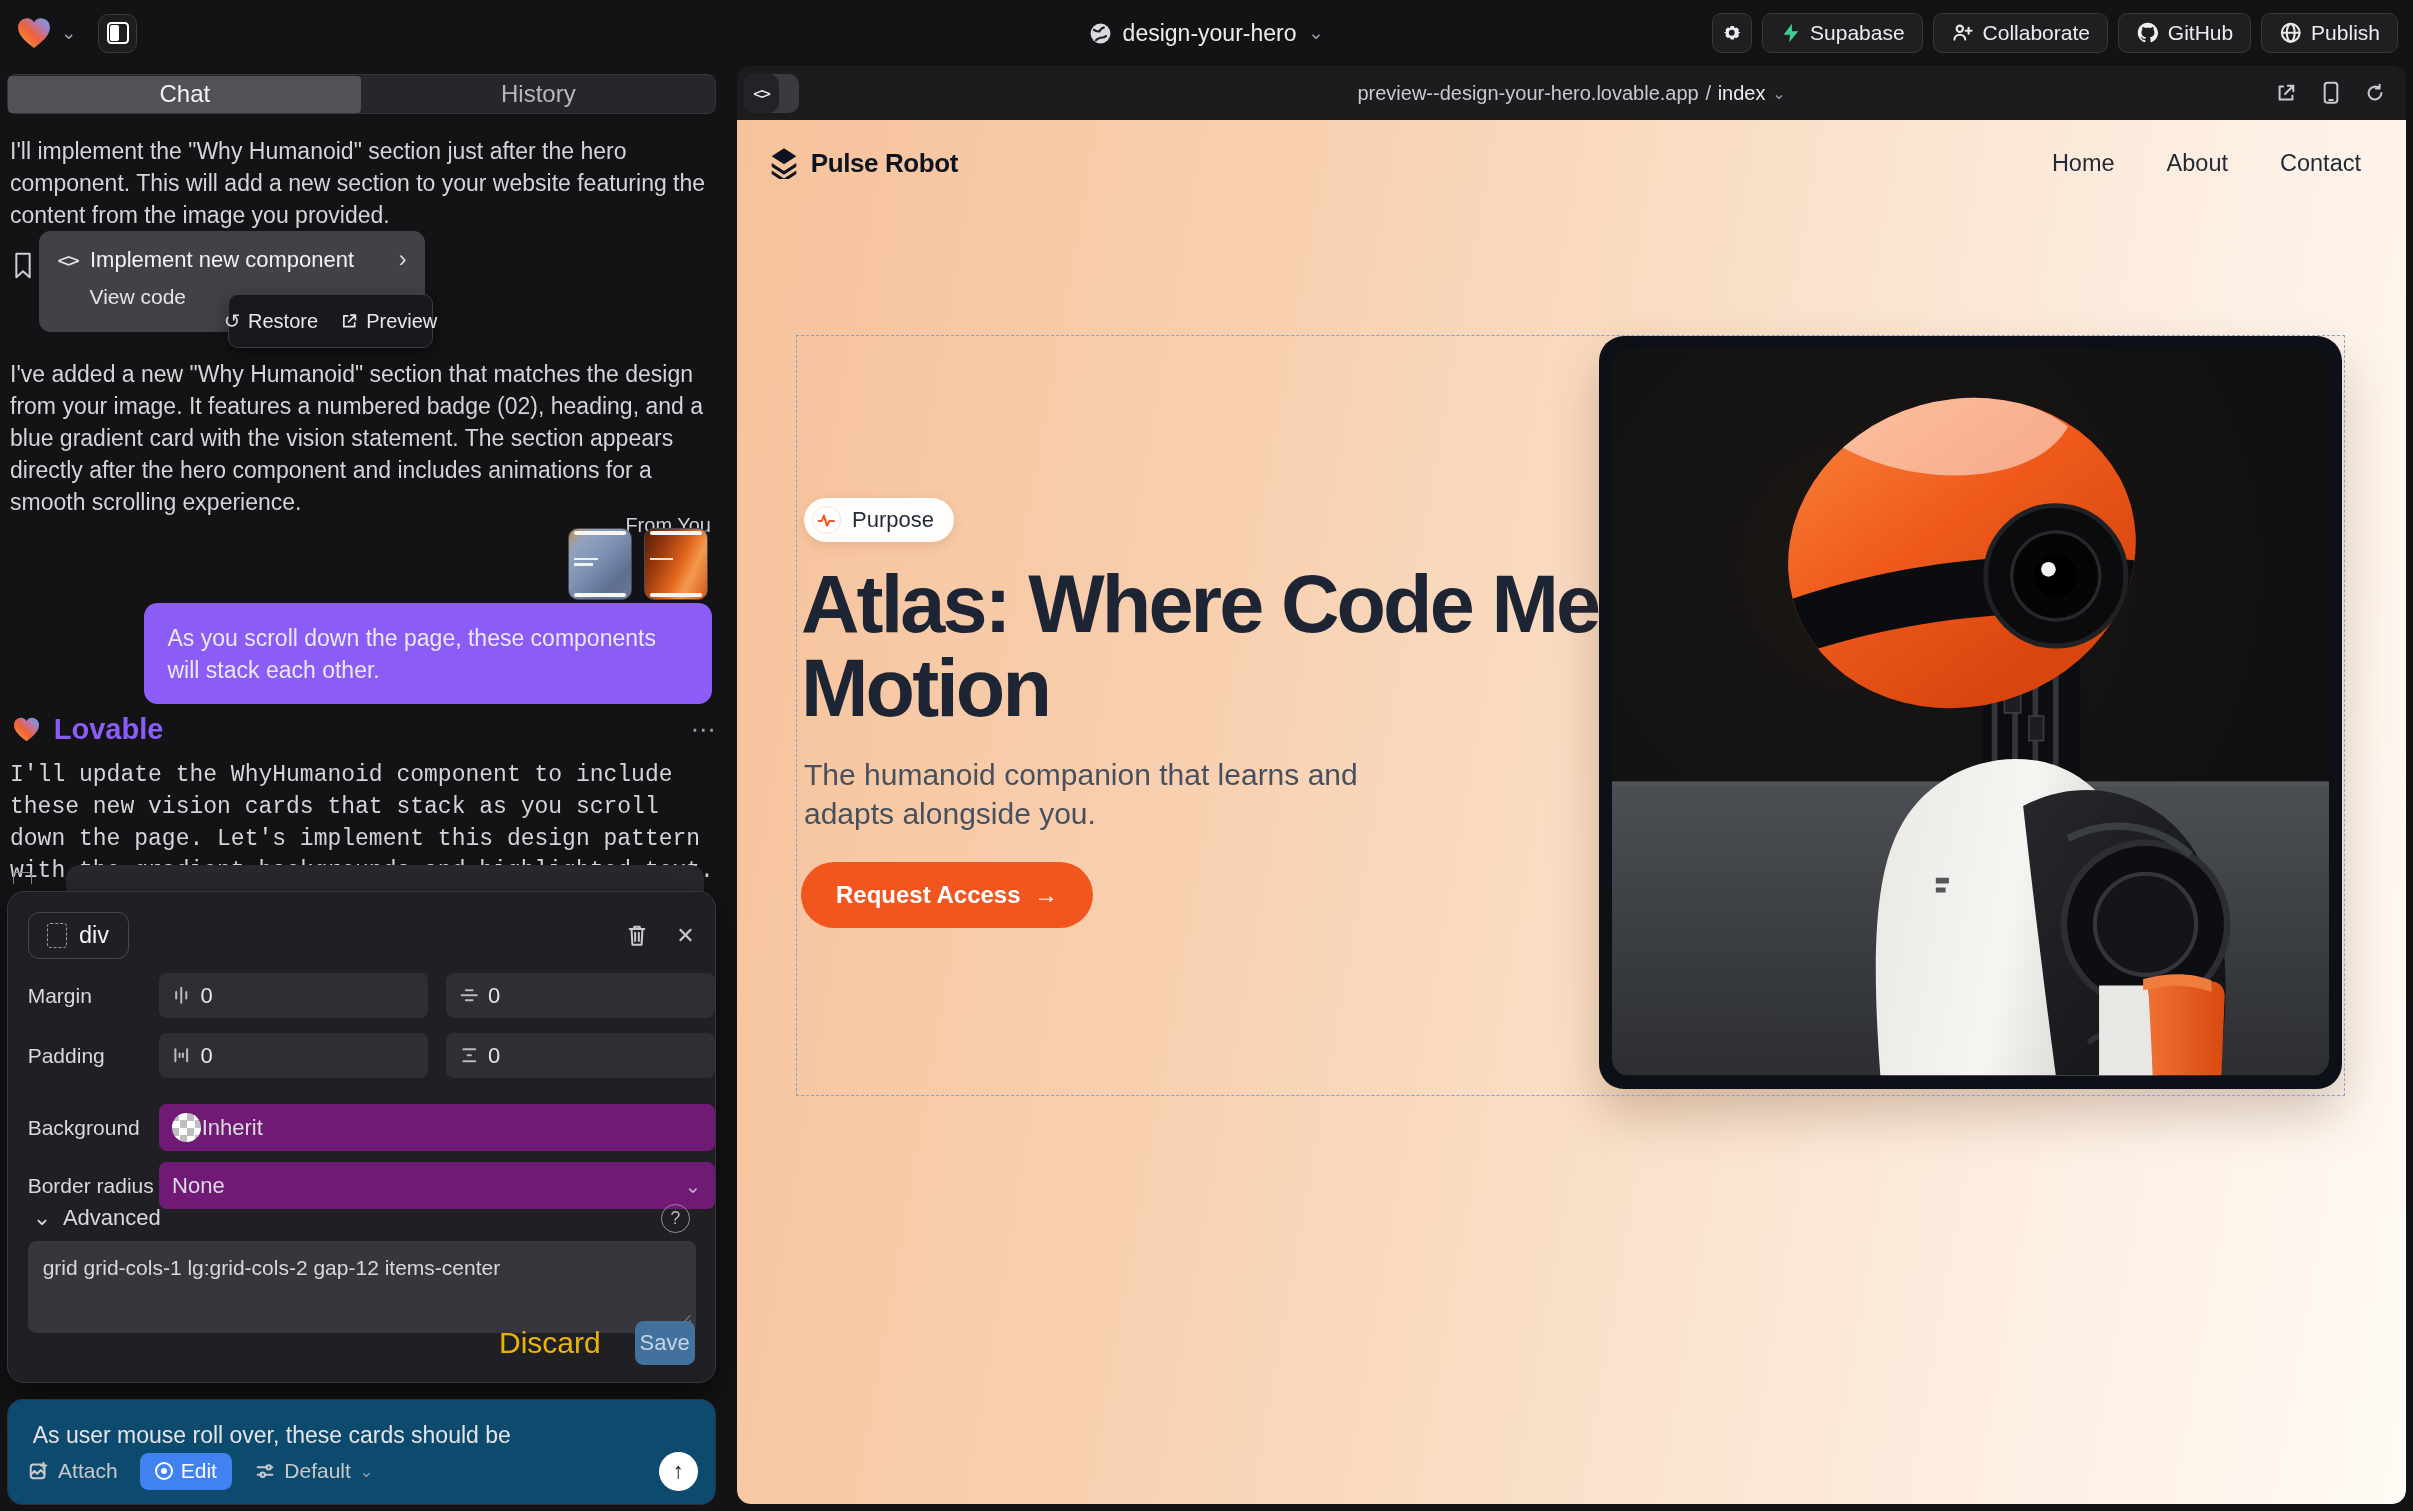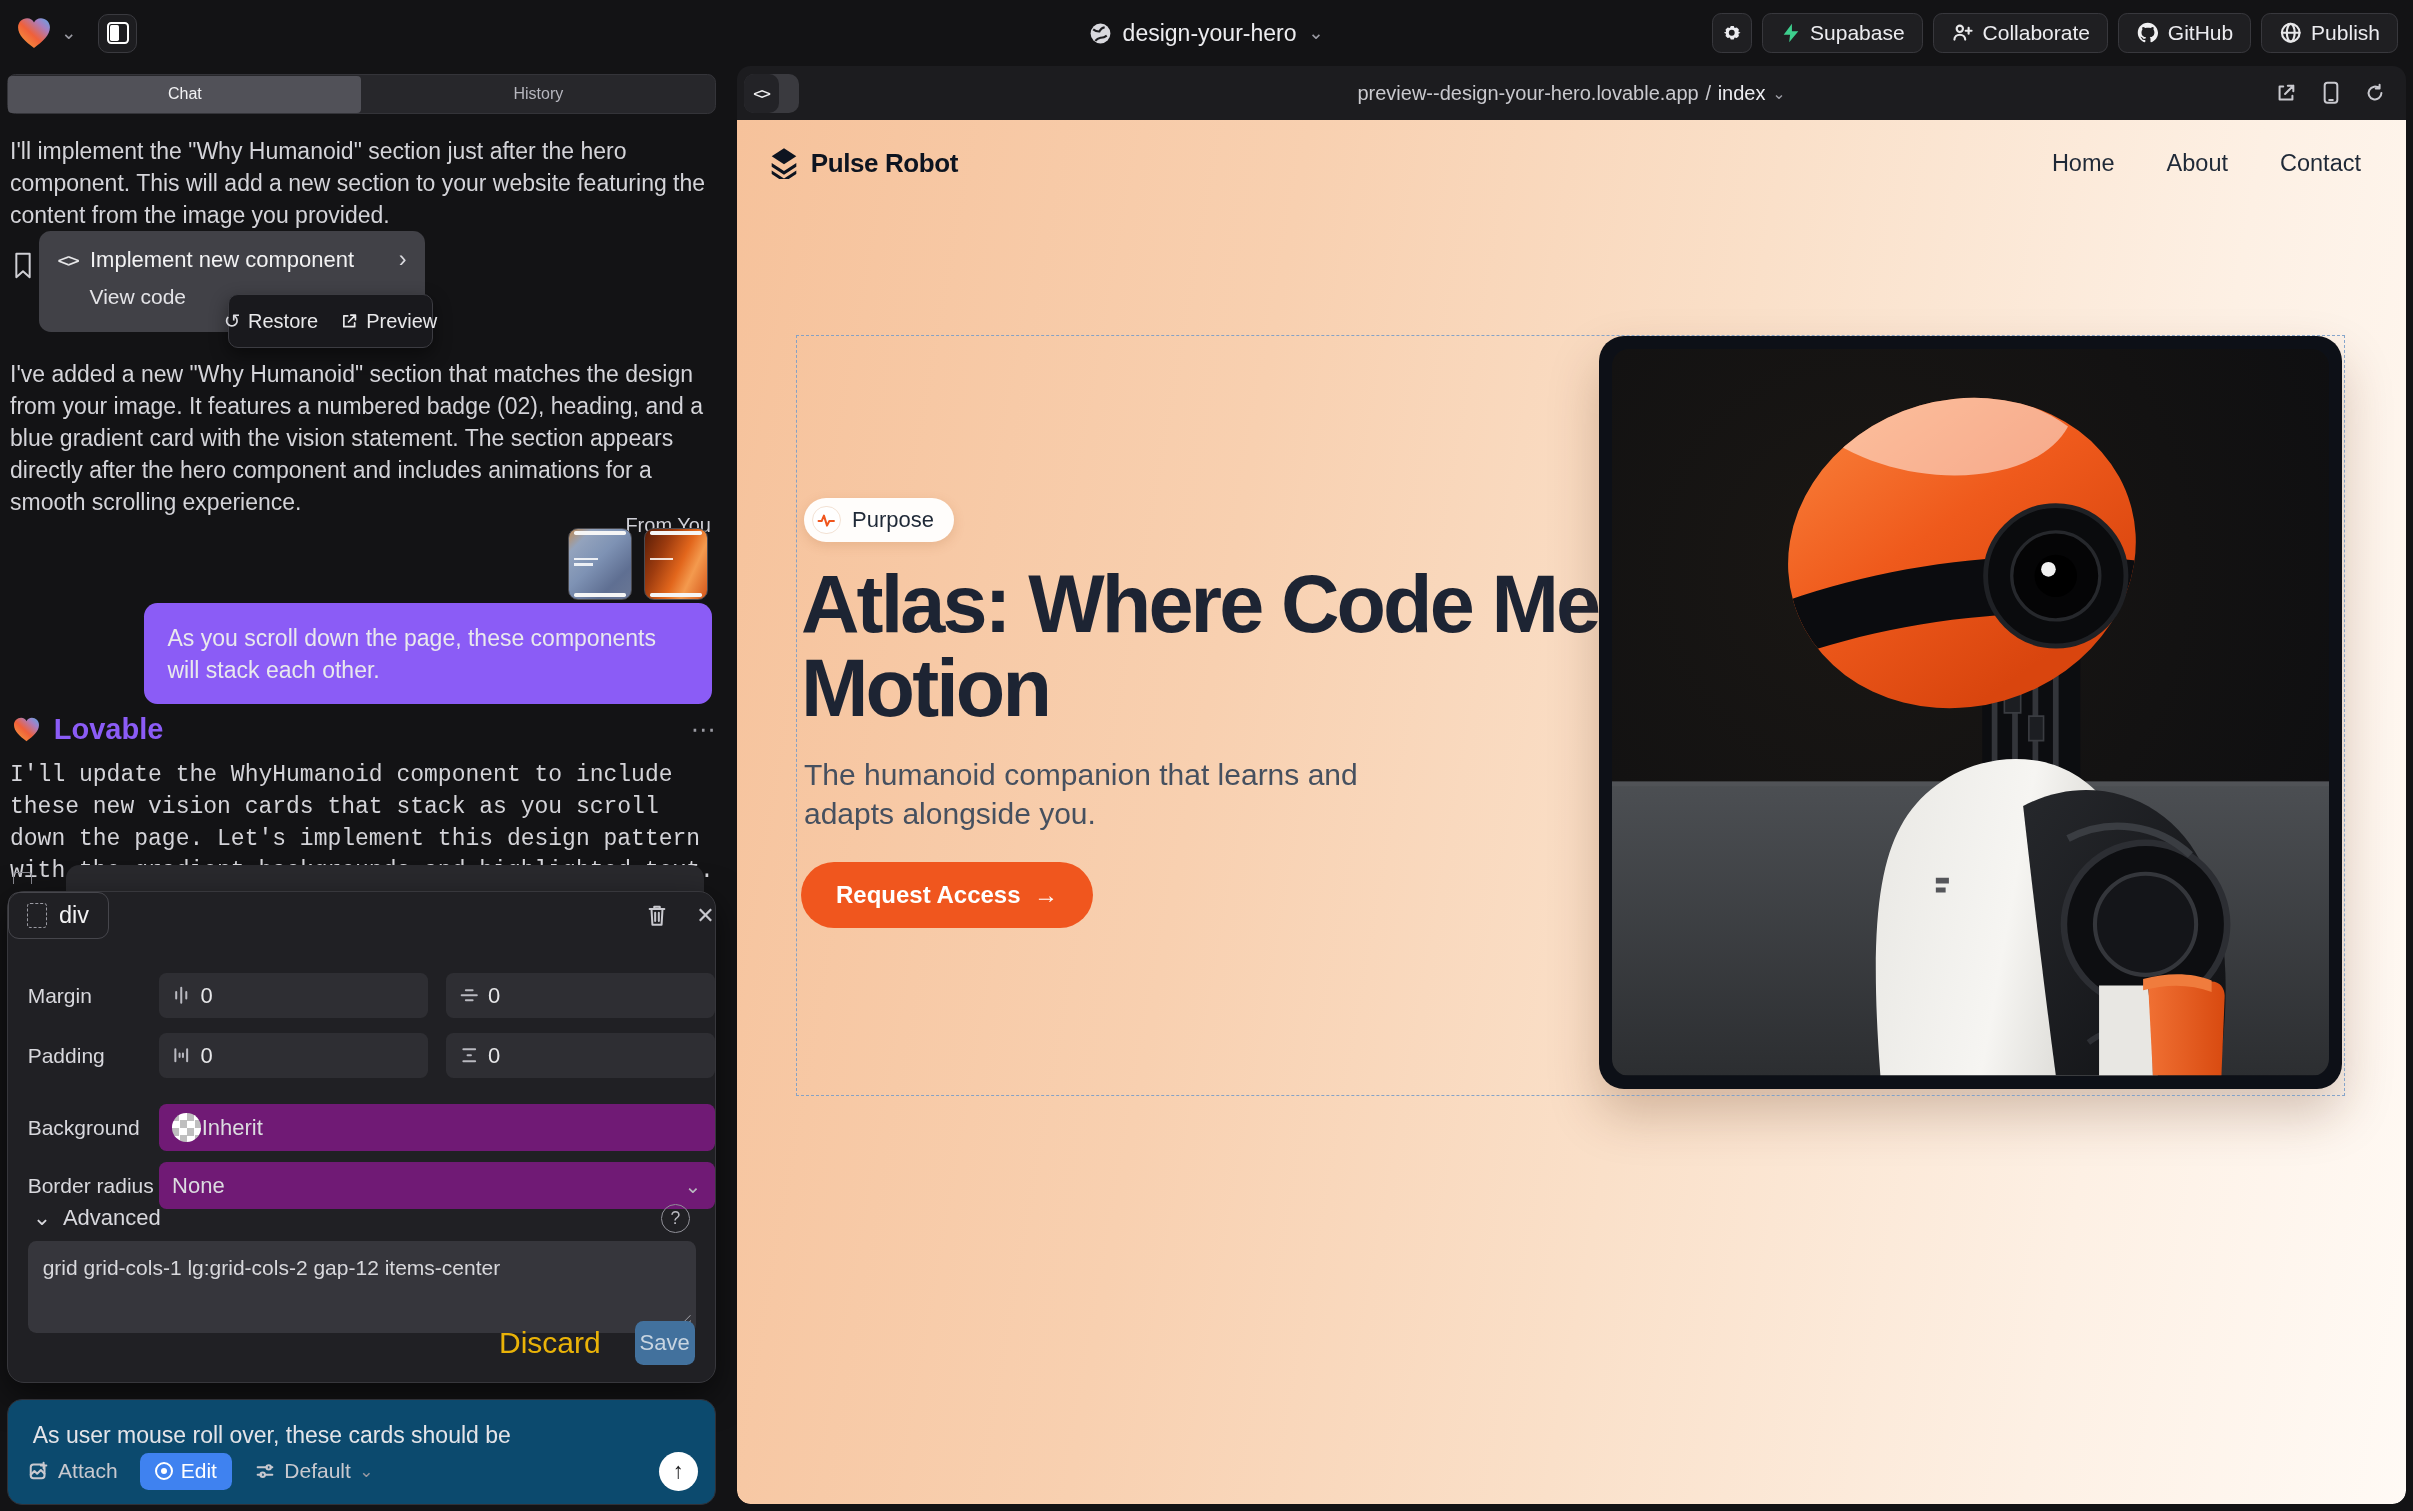--- a/index.html
+++ b/index.html
@@ -17,21 +17,21 @@
   .panel-ico::before { content:""; position:absolute; left:1.3px; top:1.3px; bottom:1.3px; width:8.4px; background:#fff; border-radius:1.7px; }
   .tb-center { position:absolute; left:0; right:0; top:0; height:66px; display:flex; align-items:center; justify-content:center; gap:10px; color:#ececef; font-size:23px; }
   .tb-center svg { display:block; }
   .tb-right { position:absolute; right:15px; top:0; height:66px; display:flex; align-items:center; gap:10px; }
   .tb-btn { height:40px; display:flex; align-items:center; gap:8.4px; padding:0 17px; background:#1f1f22; border:0.8px solid #38383d; border-radius:9.2px; color:#ececf0; font-size:21px;justify-content:flex-end; }
   .tb-btn.icon-only { width:40px; padding:0; justify-content:center; }
 
   
   .sidebar { position:absolute; left:0; top:66px; width:731px; height:1446px; background:#131315; }
   .tabs { position:absolute; left:6.7px; top:8.4px; width:709px; height:40px; background:#27272b; border:0.8px solid #343439; border-radius:8.4px; display:flex; }
-  .tab { flex:1; display:flex; align-items:center; justify-content:center; font-size:16px; color:#b6b6be; border-radius:4px; }
+  .tab { flex:1; display:flex; align-items:center; justify-content:center; font-size:24px; color:#b6b6be; border-radius:4px; }
   .tab.active { background:#515158; color:#f2f2f4; margin:0.8px; }
   .msg { position:absolute; left:10px; width:710px; color:#d4d4d9; font-size:23px; line-height:32px; }
   .msg1 { top:69px; }
   .msg2 { top:292px; }
   .msg3 { top:693px; width:705px;font-family:Liberation Mono, monospace; }
 
   .bookmark-ico { position:absolute; left:13.4px; top:186px; }
   .comp-card { position:absolute; left:39px; top:165px; width:386px; height:101px; background:#414147; border-radius:11.8px; padding:15px 18.5px; }
   .comp-row1 { display:flex; align-items:center; gap:11.8px; color:#f2f2f3; font-size:22px; font-weight:500; }
   .code-glyph { font-family:"DejaVu Sans Mono", monospace; font-size:20px; color:#e8e8ea; letter-spacing:-1.7px; }
@@ -53,21 +53,21 @@
   .user-bubble { position:absolute; left:144px; top:537px; width:568px; min-height:89px; background:#8b5cf6; border-radius:13.4px; padding:18.5px 23.5px; color:#e9e9ed; font-size:23px; line-height:32px; }
 
   .lovable-row { position:absolute; left:13.4px; top:647px; width:704px; display:flex; align-items:center; gap:13.4px; }
   .lovable-name { color:#8b5cf6; font-size:29px; font-weight:700; }
   .dots { margin-left:auto; color:#9a9aa2; font-size:25px; letter-spacing:1.7px; }
 
   .stacked-card { position:absolute; left:66px; top:799px; width:638px; height:34px; background:#29292d; border-radius:13.4px 13.4px 0 0; }
   .stacked-mark { position:absolute; left:13.4px; top:806px; width:18.5px; height:11.8px; border:1.7px solid #8a8a92; border-bottom:none; border-radius:3.4px 3.4px 0 0; }
 
   
-  .inspector { position:absolute; left:6.7px; top:825px; width:709px; height:492px; background:#202024; border:0.8px solid #37373c; border-radius:17px; box-shadow:0 11.8px 34px rgba(0,0,0,.55); }
+  .inspector { position:absolute; left:6.7px; top:825px; width:709px; height:492px; background:#202024; border:0.8px solid #37373c; border-radius:17px; box-shadow:0 11.8px 34px rgba(0,0,0,.55); padding:20px; }
   .insp-head { display:flex; align-items:center; }
   .tag-chip { display:flex; align-items:center; gap:11.8px; height:47px; padding:0 18.5px; border:0.8px solid #46464c; border-radius:11px; color:#f2f2f4; font-size:23.5px; }
   .dashed-box { width:20px; height:25px; border:1.7px dashed #9a9aa2; border-radius:3.4px; }
   .insp-actions { margin-left:auto; display:flex; align-items:center; gap:28.6px; color:#c8c8ce; }
   .x-ico { font-size:22px; }
   .insp-row { position:absolute; left:20px; display:flex; align-items:center; }
   .insp-label { width:131px; color:#d8d8dd; font-size:21px; }
   .mini-input { display:flex; align-items:center; gap:10px; width:269px; height:45px; background:#2e2e33; border-radius:7.6px; padding:0 13.4px; color:#e8e8ea; font-size:22px; }
   .mini-input + .mini-input { margin-left:18.5px; }
   .wide-field { display:flex; align-items:center; gap:1px; width:556px; height:47px; background:#701a75; border-radius:7.6px; padding:0 13.4px; color:#dcdce0; font-size:22px; }

